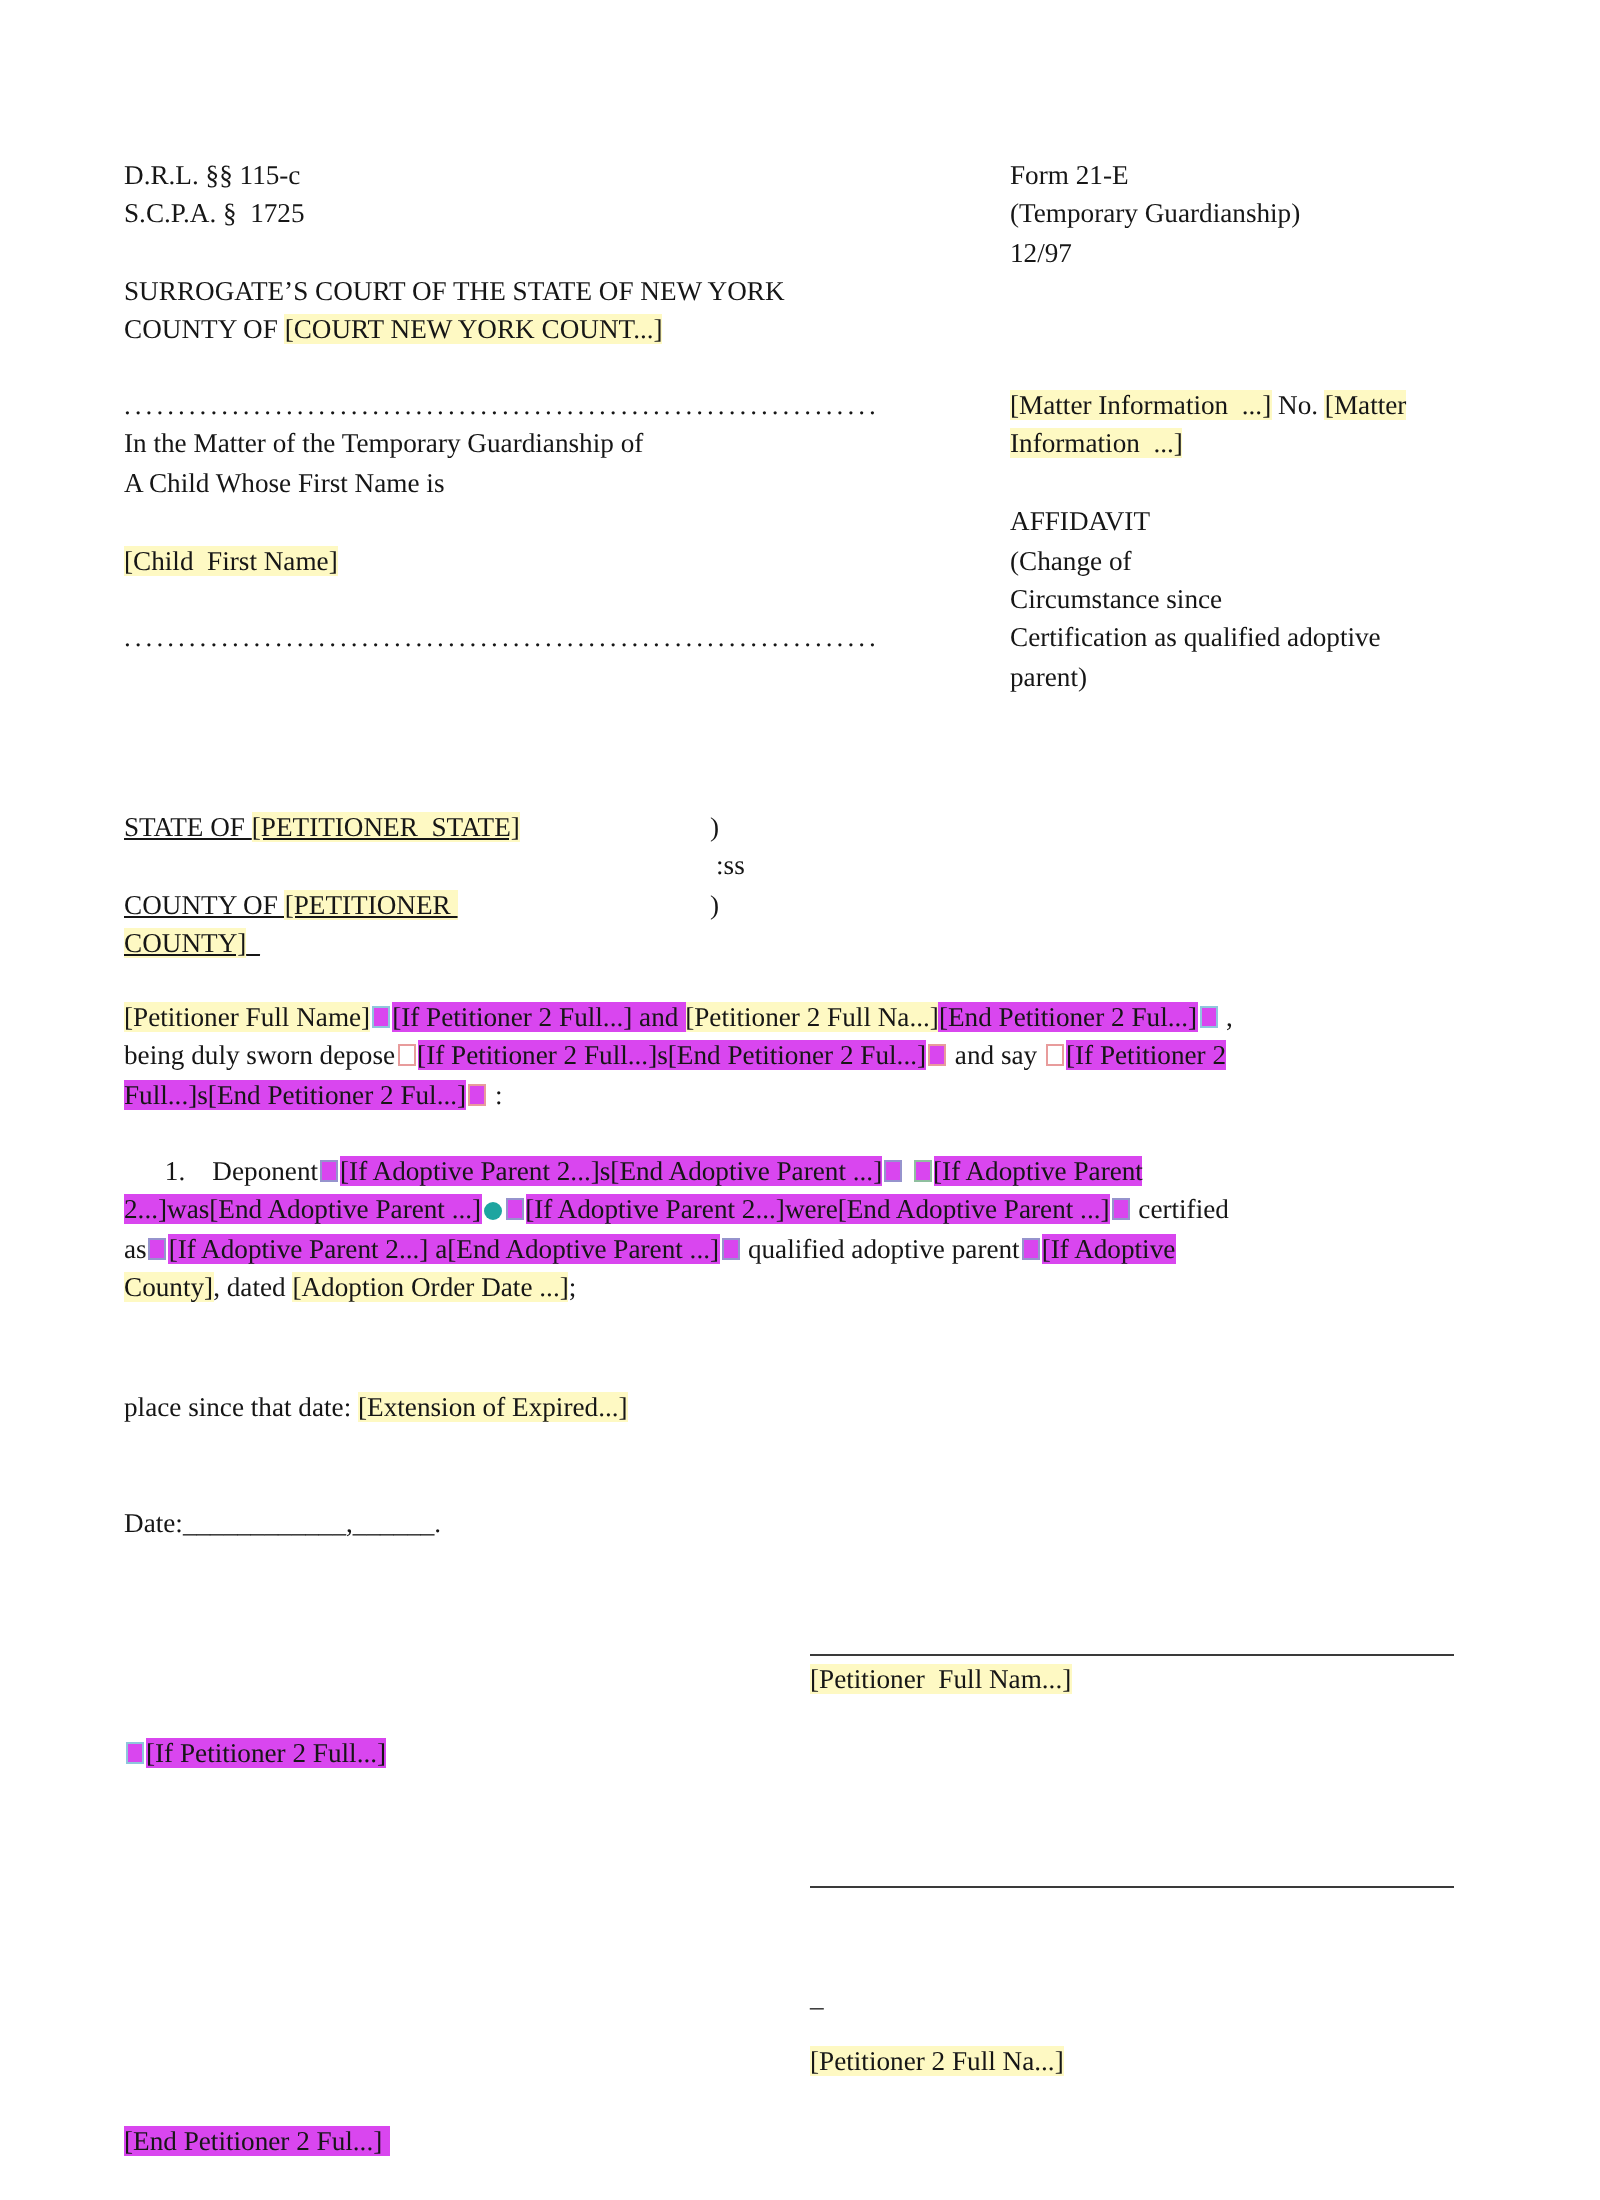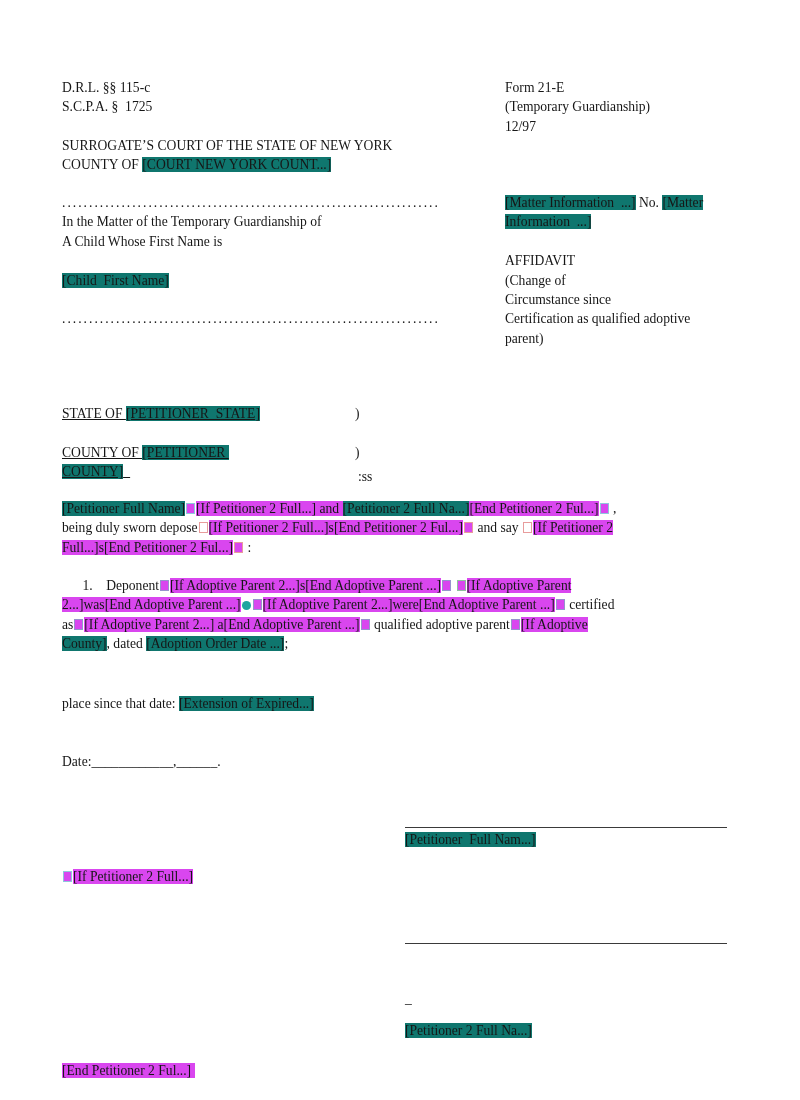--- a/index.html
+++ b/index.html
@@ -8,21 +8,21 @@
     width:800px;height:1100px;
     background:#ffffff;
     font-family:"Liberation Serif", serif;
     font-size:13.6px;
     line-height:19.4px;
     color:#161616;
     overflow:hidden;
   }
   .abs{position:absolute;}
   .line{white-space:pre;position:relative;min-height:19.4px;}
-  .hl-y{background:#0f766e;}
+  .hl-y{background:#fef9c3;}
   .hl-g{background:#d946ef;}
   .mk{display:inline-block;}
   .mk.sq{width:7px;height:9px;border:1px solid #9aa;vertical-align:-1px;margin:0 1px;}
   .mk.dot{width:9px;height:9px;border-radius:50%;vertical-align:-1px;margin:0 1px;background:#1ea5a0;}
   .dots{letter-spacing:2px;}
   .cols{display:flex;}
   .col-l{width:443px;flex:0 0 443px;}
   .col-r{flex:1;}
   .sig-rule{position:absolute;width:322px;height:0;border-top:1px solid #3a3a3a;}
 </style>
@@ -66,21 +66,21 @@
         <div class="line"><span>AFFIDAVIT</span></div>
         <div class="line"><span>(Change of</span></div>
         <div class="line"><span>Circumstance since</span></div>
         <div class="line"><span>Certification as qualified adoptive</span></div>
         <div class="line"><span>parent)</span></div>
       </div>
   </div>
 
   <div class="abs" style="top:404px;left:62px;width:500px;text-decoration:underline;">
       <div class="line"><span>STATE OF </span><span class="hl-y">[PETITIONER  STATE]</span><span style="position: absolute; left: 293px;">)</span></div>
-      <div class="line"><span style="position: absolute; left: 296px; margin-top: 44px;">:ss</span></div>
+      <div class="line"><span style="position: absolute; left: 296px;">:ss</span></div>
       <div class="line"><span>COUNTY OF </span><span class="hl-y">[PETITIONER </span><span style="position: absolute; left: 293px;">)</span></div>
       <div class="line"><span class="hl-y">COUNTY]</span><span>_</span></div>
     </div>
 
   <div class="abs" style="top:499px;left:62px;">
       <div class="line"><span class="hl-y">[Petitioner Full Name]</span><span class="mk sq hl-g" style="border-color: rgb(143, 198, 220);"></span><span class="hl-g">[If Petitioner 2 Full...] and </span><span class="hl-y">[Petitioner 2 Full Na...]</span><span class="hl-g">[End Petitioner 2 Ful...]</span><span class="mk sq hl-g" style="border-color: rgb(143, 198, 220);"></span><span> ,</span></div>
       <div class="line"><span>being duly sworn depose</span><span class="mk sq" style="border-color: rgb(232, 156, 156);"></span><span class="hl-g">[If Petitioner 2 Full...]s[End Petitioner 2 Ful...]</span><span class="mk sq hl-g" style="border-color: rgb(232, 156, 156);"></span><span> and say </span><span class="mk sq" style="border-color: rgb(232, 156, 156);"></span><span class="hl-g">[If Petitioner 2</span></div>
       <div class="line"><span class="hl-g">Full...]s[End Petitioner 2 Ful...]</span><span class="mk sq hl-g" style="border-color: rgb(232, 156, 156);"></span><span> :</span></div>
     </div>
 

